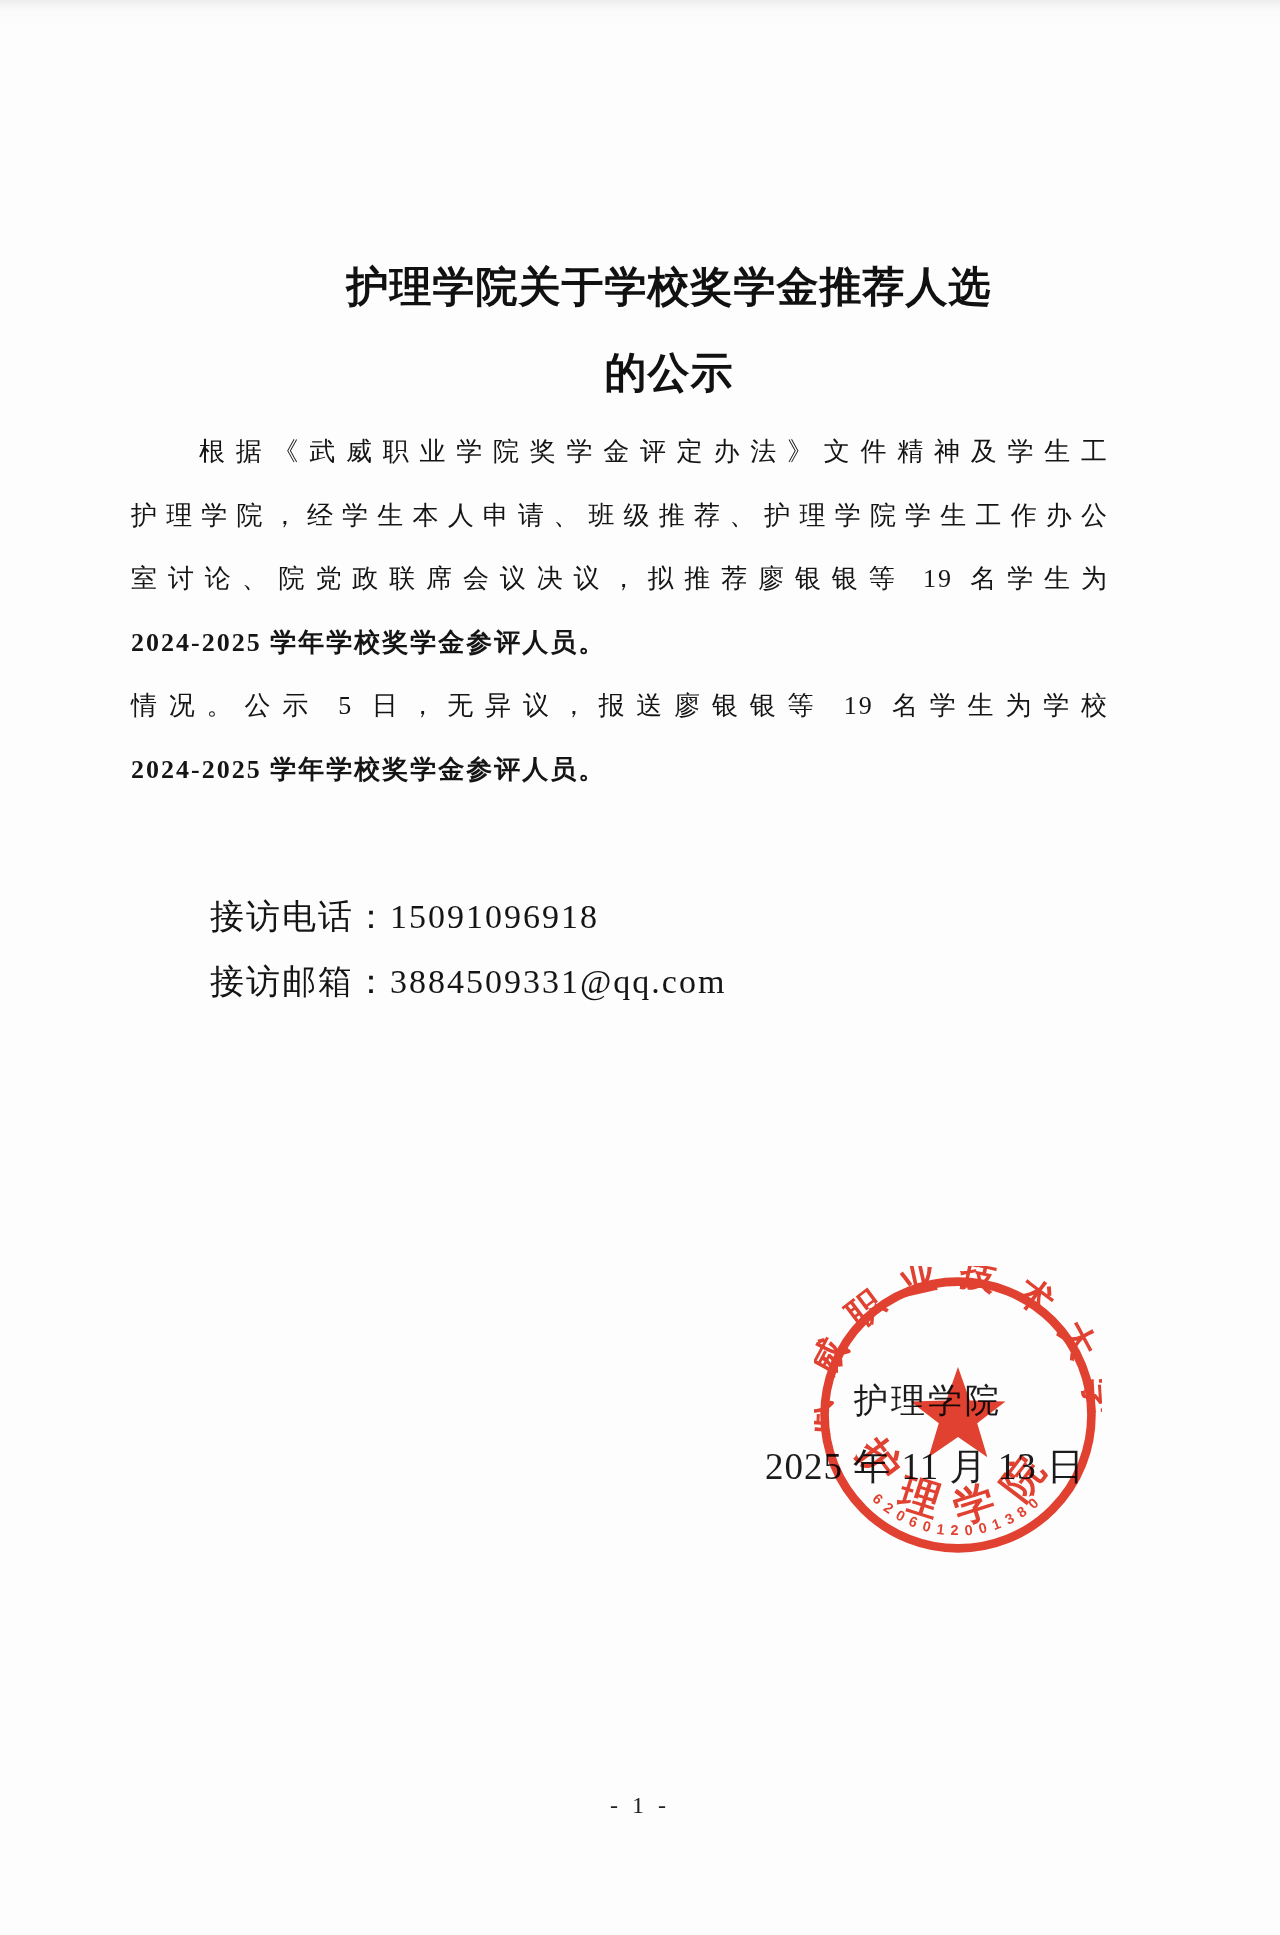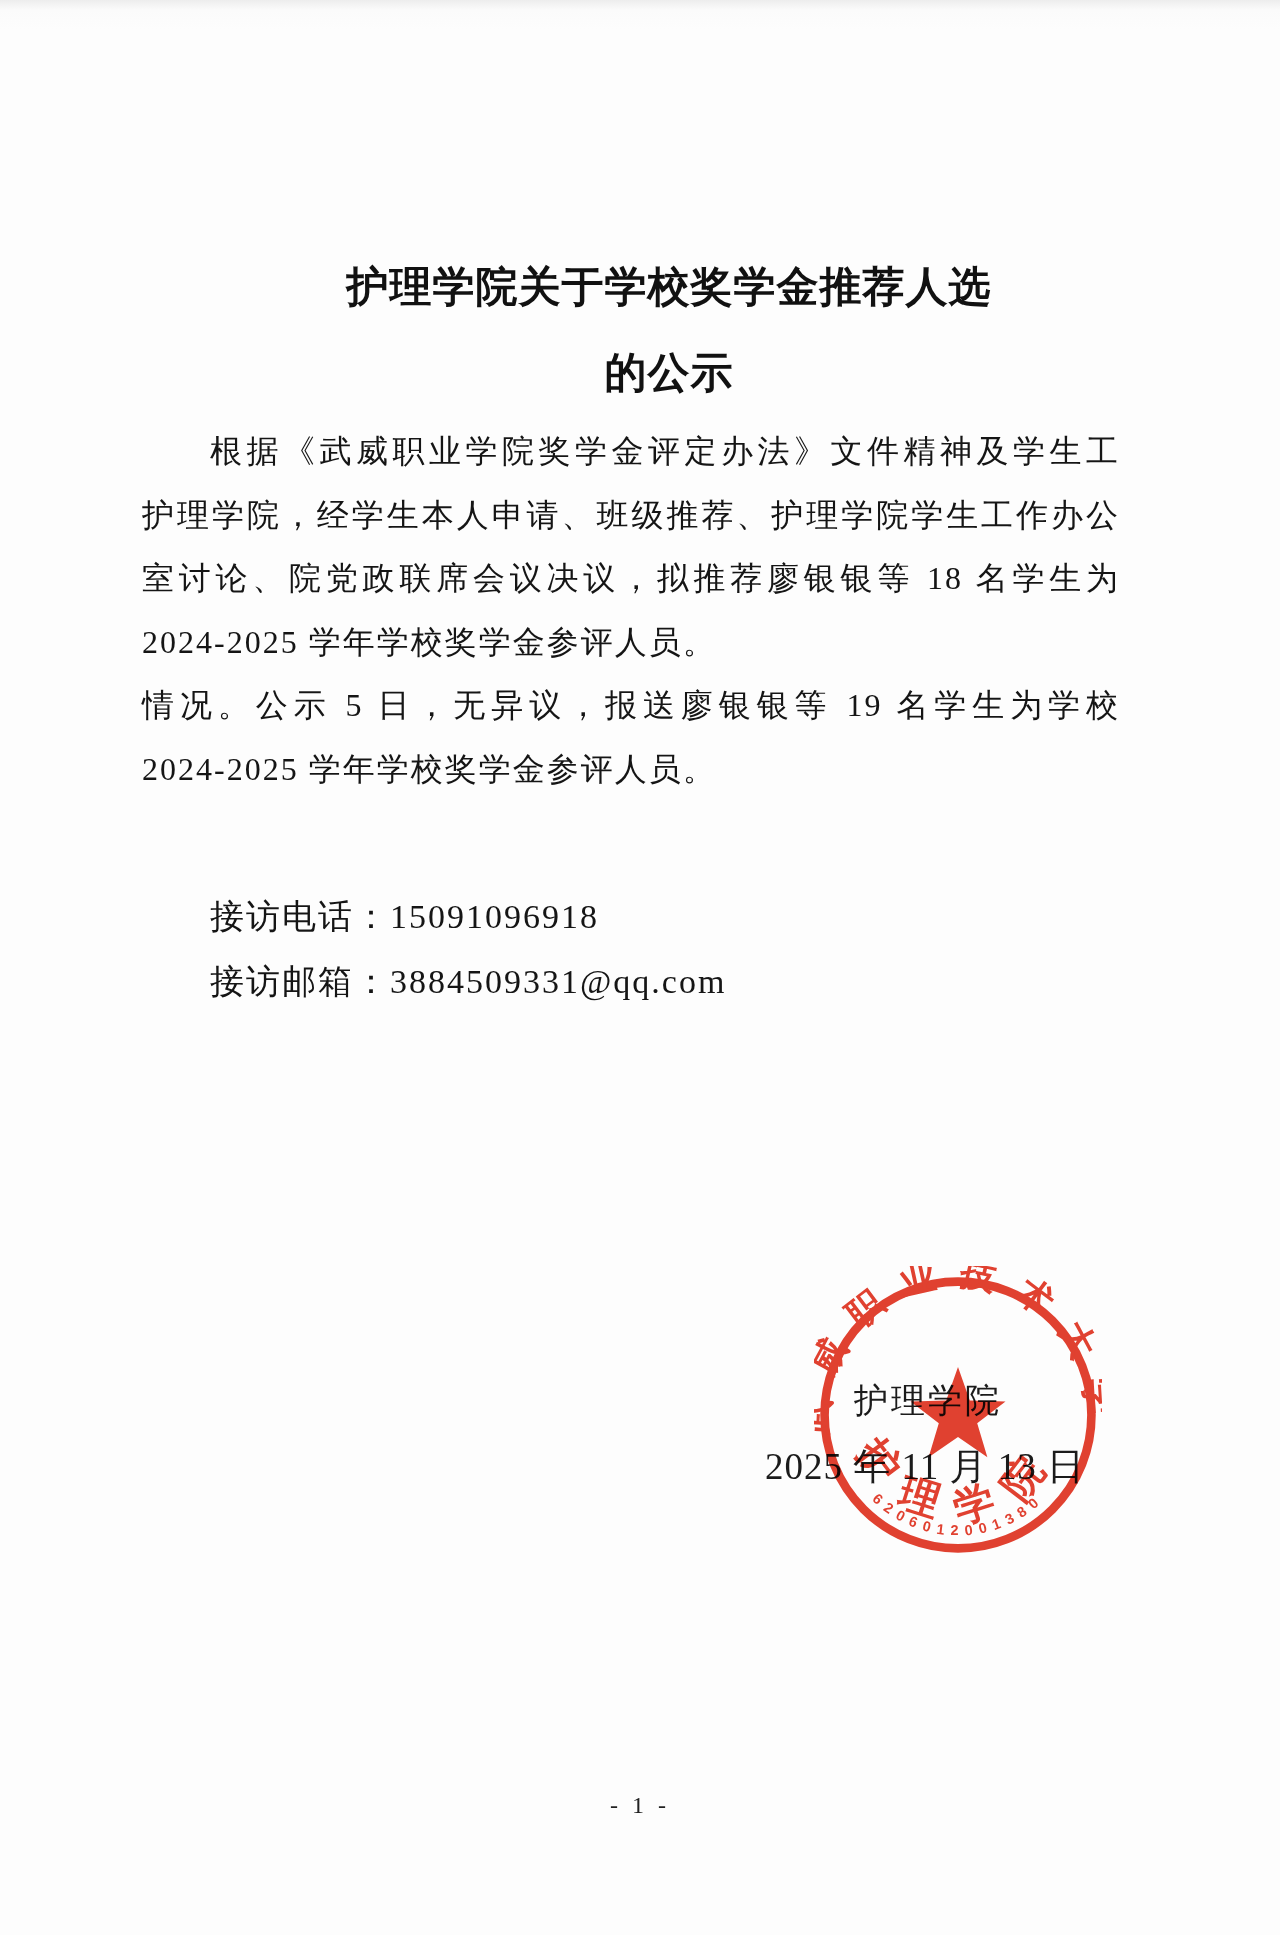--- a/index.html
+++ b/index.html
@@ -23,36 +23,37 @@
     font-size: 42px;
     font-weight: 700;
     line-height: 86px;
     letter-spacing: 1px;
     color: #111111;
     padding-left: 29px;
   }
   .body-text {
     position: absolute;
     top: 420px;
-    left: 142px;
+    left: 131px;
     width: 978px;
-    font-size: 32px;
+    font-size: 26px;
     line-height: 63.5px;
     letter-spacing: 2px;
   }
   .line {
     text-align: justify;
     text-align-last: justify;
     white-space: nowrap;
   }
   .line.indent { text-indent: 68px; }
   .line.plain {
     text-align: left;
     text-align-last: left;
     white-space: nowrap;
+    font-weight: bold;
   }
   .info-block {
     position: absolute;
     top: 884px;
     left: 142px;
     width: 978px;
     font-size: 34px;
     line-height: 65px;
     letter-spacing: 2px;
   }
@@ -108,21 +109,21 @@
 <div class="page">
 
   <div class="title">
     <div>护理学院关于学校奖学金推荐人选</div>
     <div>的公示</div>
   </div>
 
   <div class="body-text">
     <div class="line indent">根据《武威职业学院奖学金评定办法》文件精神及学生工</div>
     <div class="line">护理学院，经学生本人申请、班级推荐、护理学院学生工作办公</div>
-    <div class="line">室讨论、院党政联席会议决议，拟推荐廖银银等 18 名学生为</div>
+    <div class="line">室讨论、院党政联席会议决议，拟推荐廖银银等 19 名学生为</div>
     <div class="line plain">2024-2025 学年学校奖学金参评人员。</div>
     <div class="line">情况。公示 5 日，无异议，报送廖银银等 19 名学生为学校</div>
     <div class="line plain">2024-2025 学年学校奖学金参评人员。</div>
   </div>
 
   <div class="info-block">
     <div class="info-line">接访电话：15091096918</div>
     <div class="info-line">接访邮箱：3884509331@qq.com</div>
   </div>
 

